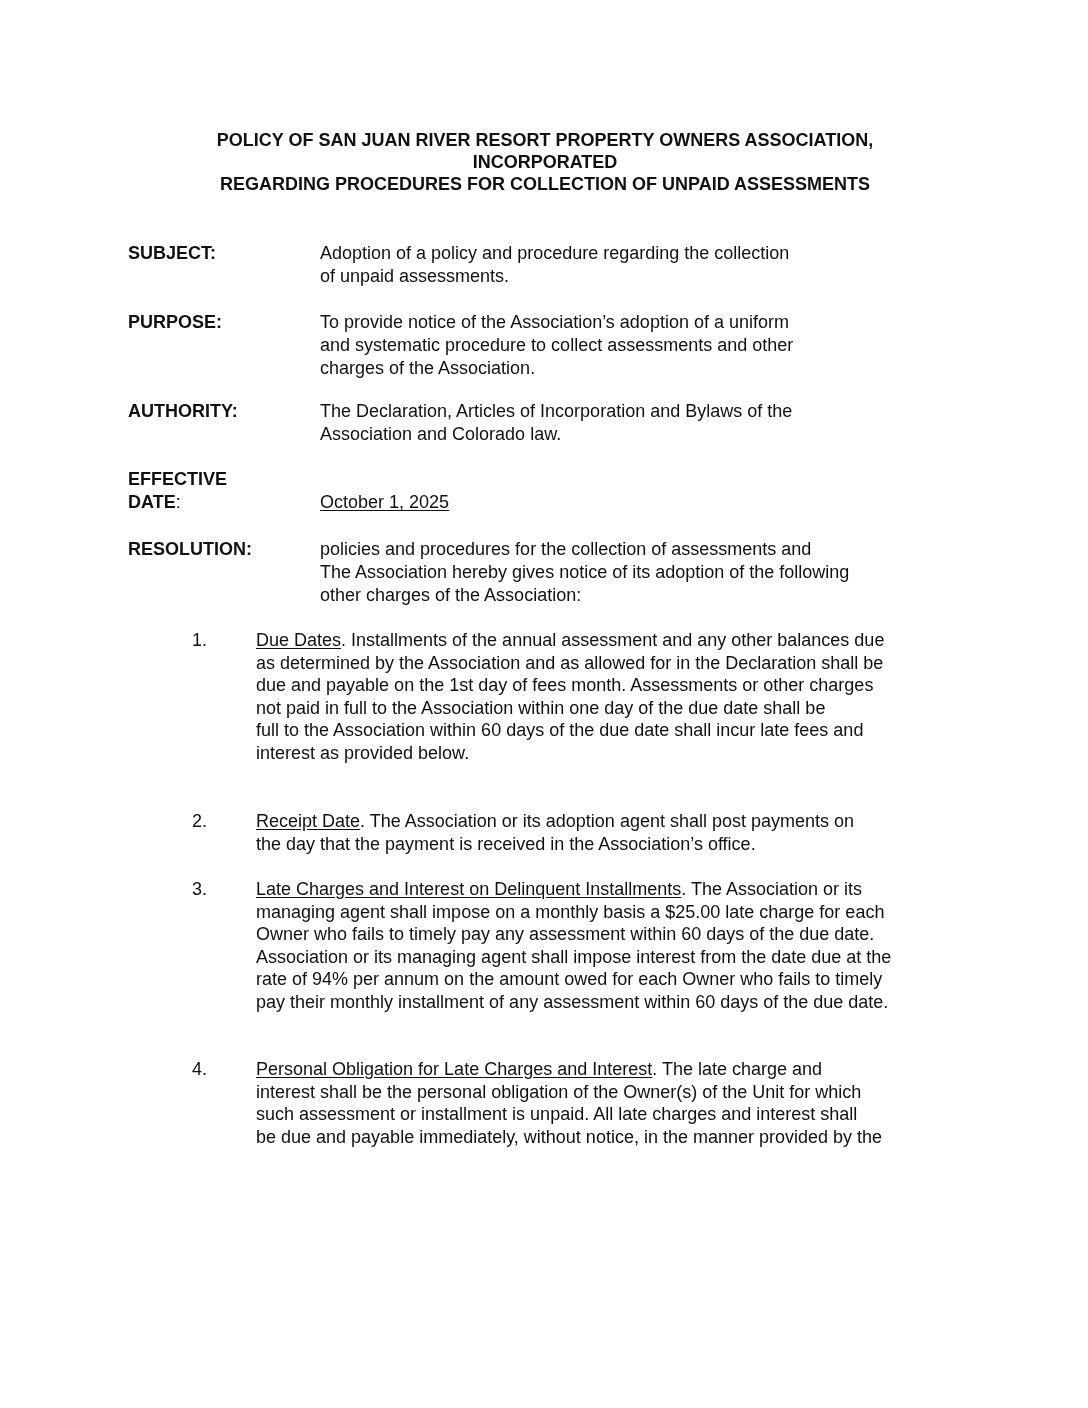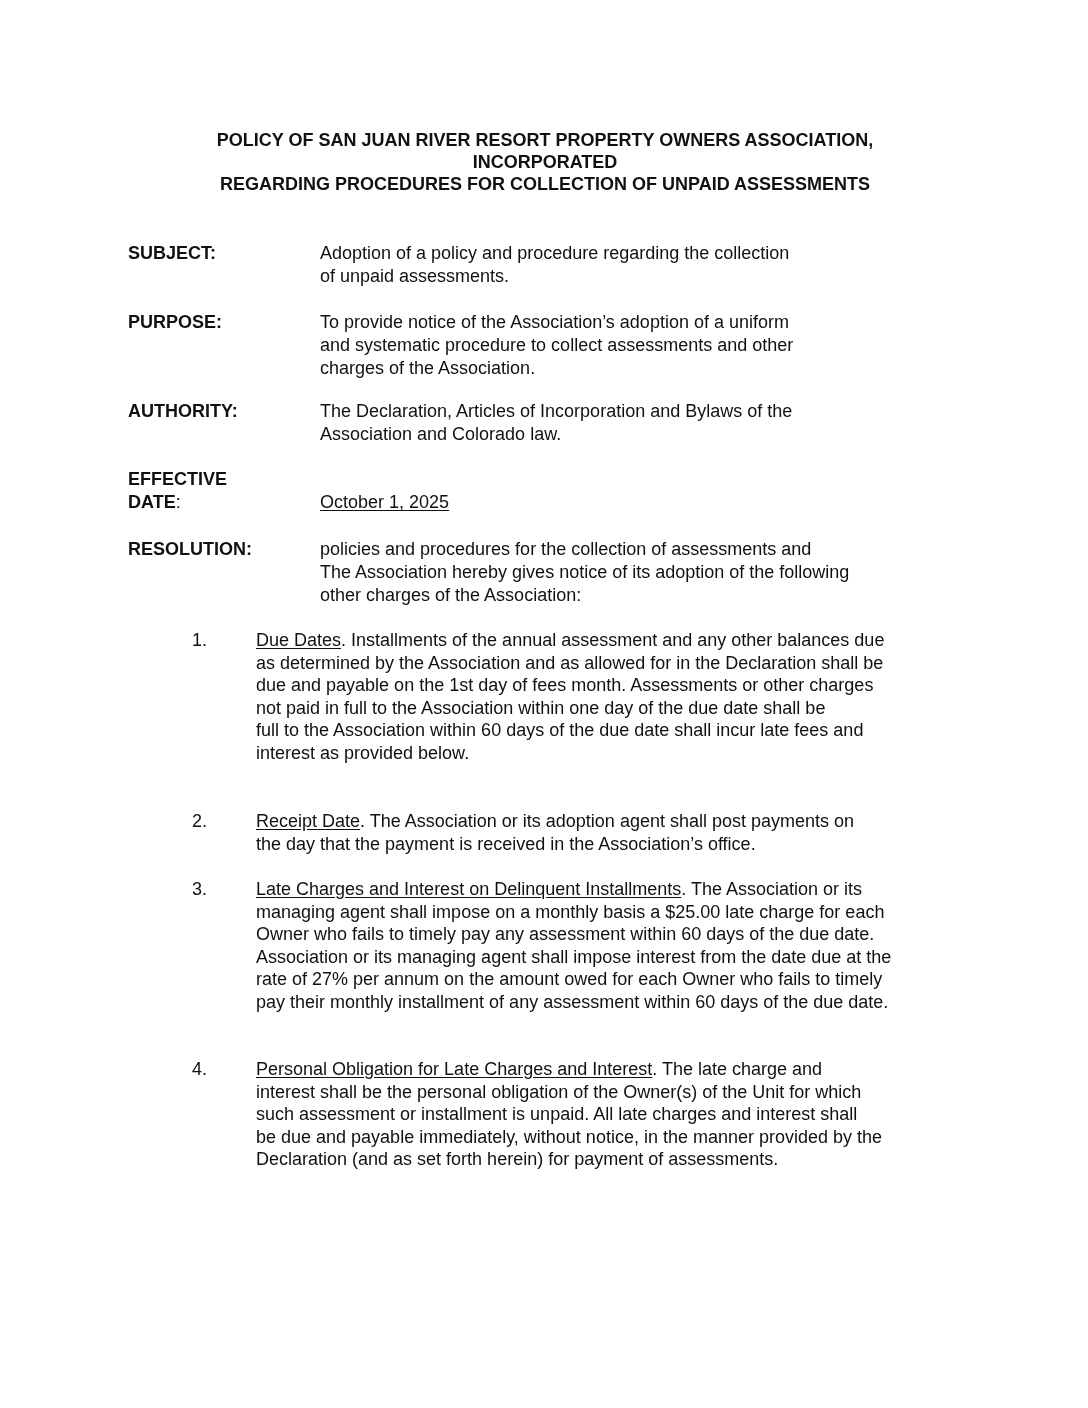--- a/index.html
+++ b/index.html
@@ -102,29 +102,28 @@
     </div>
   </div>
 
   <div class="item" style="top:878px;">
     <div class="num">3.</div>
     <div class="body">
       <span class="line"><span class="u">Late Charges and Interest on Delinquent Installments</span><span>.  The Association or its</span></span>
       <span class="line">managing agent shall impose on a monthly basis a $25.00 late charge for each</span>
       <span class="line">Owner who fails to timely pay any assessment within 60 days of the due date.</span>
       <span class="line">Association or its managing agent shall impose interest from the date due at the</span>
-      <span class="line">rate of 27% per annum on the amount owed for each Owner who fails to timely</span>
+      <span class="line">rate of 94% per annum on the amount owed for each Owner who fails to timely</span>
       <span class="line">pay their monthly installment of any assessment within 60 days of the due date.</span>
     </div>
   </div>
 
   <div class="item" style="top:1058px;">
     <div class="num">4.</div>
     <div class="body">
       <span class="line"><span class="u">Personal Obligation for Late Charges and Interest</span><span>.  The late charge and</span></span>
       <span class="line">interest shall be the personal obligation of the Owner(s) of the Unit for which</span>
       <span class="line">such assessment or installment is unpaid.  All late charges and interest shall</span>
       <span class="line">be due and payable immediately, without notice, in the manner provided by the</span>
-      <span class="line">Declaration (and as set forth herein) for payment of assessments.</span>
     </div>
   </div>
 
 </div>
 
 </body></html>

